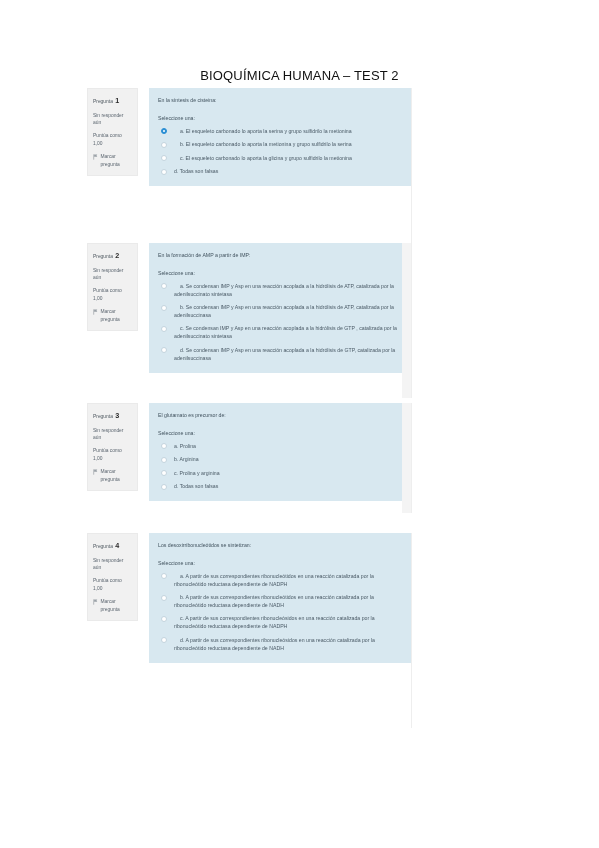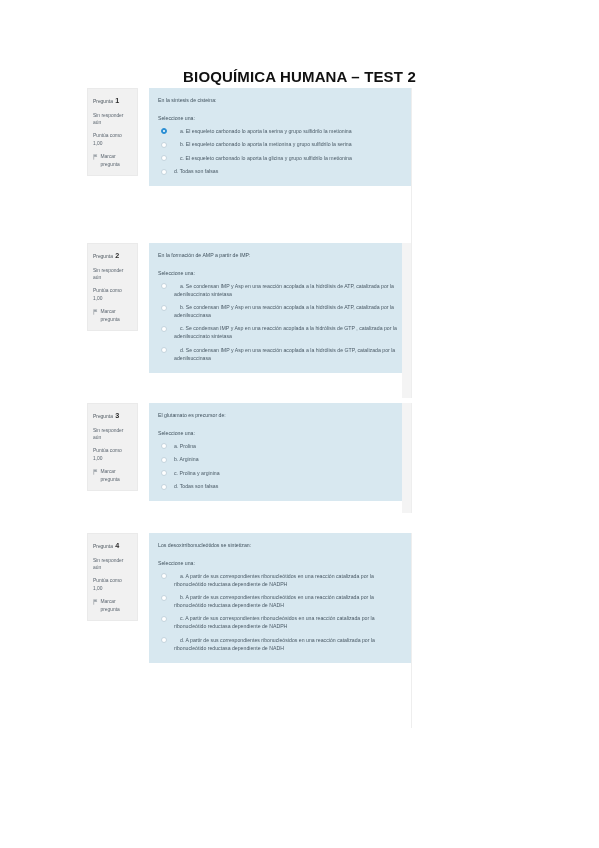--- a/index.html
+++ b/index.html
@@ -25,22 +25,22 @@
     background: #ffffff;
   }
 
   
   .doc-title {
     position: absolute;
     left: 0;
     top: 68px;
     width: 599px;
     text-align: center;
-    font-size: 15px;
-    font-weight: bold;
+    font-size: 13px;
+    font-weight: normal;
     letter-spacing: 0.15px;
     color: #111111;
     font-family: "Liberation Sans", "DejaVu Sans", sans-serif;
   }
 
   
   .capture {
     position: absolute;
     left: 87px;
     top: 88px;

